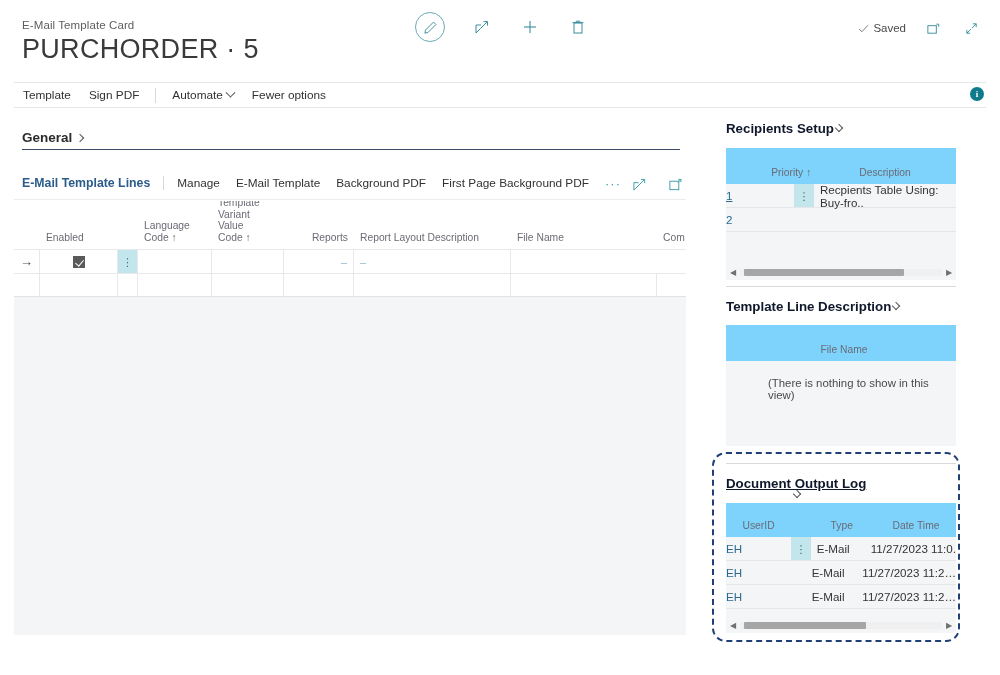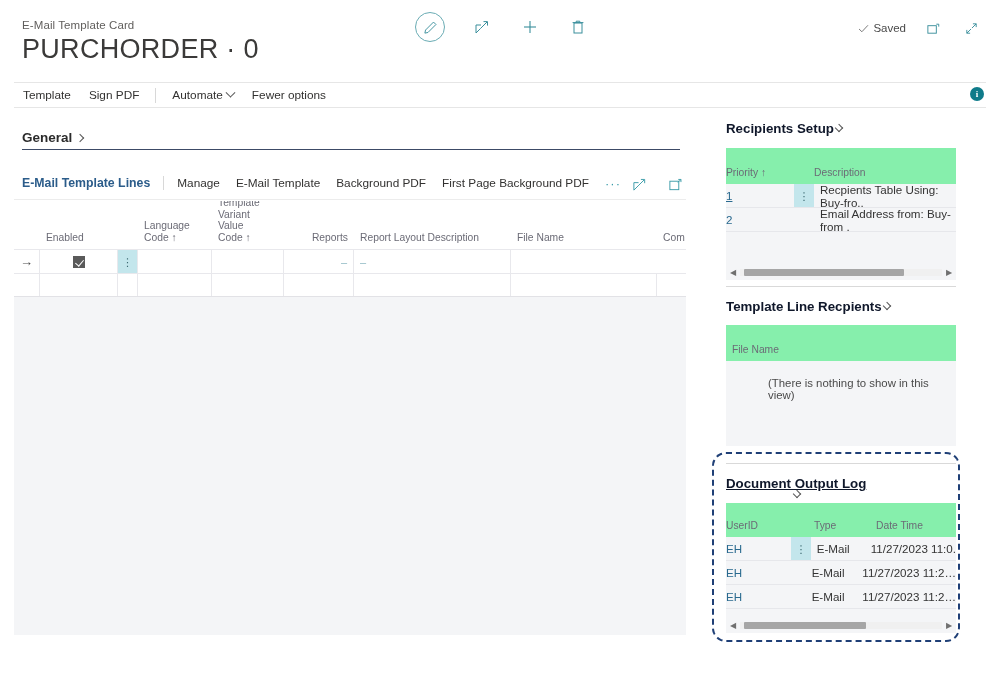--- a/index.html
+++ b/index.html
@@ -113,21 +113,21 @@
 
   
   .sec-title {
     font-size: 13.3px; font-weight: bold; color: #0f172a;
     display: flex; align-items: center; gap: 0; cursor: pointer; width: max-content;
   }
   .sec-title .gchev { border-top: none; border-left: 1.2px solid #555; border-bottom: 1.2px solid #555; transform: rotate(-45deg); width: 6px; height: 6px; margin-bottom: 2px; }
   .sec-title.underlined { text-decoration: underline; }
 
   .mini { position: absolute; background: #f4f5f7; overflow: hidden; }
-  .mini-head { display: flex; height: 36px; align-items: flex-end; background: #86efac; }
+  .mini-head { display: flex; height: 36px; align-items: flex-end; background: #7dd3fc; justify-content: center; }
   .mh { font-size: 10.3px; color: #6b6b76; padding: 0 0 6px 0; cursor: pointer; }
   .mini-row { display: flex; height: 24px; align-items: center; border-bottom: 1px solid #e6e7eb; background: #f4f5f7; }
   .mc { font-size: 11.6px; color: #333; display: flex; align-items: center; height: 100%; }
   .mc.link { color: #2a6a8f; }
   .mc.link.u { text-decoration: underline; }
   .mc.dotcell { background: #c3e6ec; justify-content: center; }
 
   
   .hbar { position: absolute; left: 0; bottom: 2px; width: 100%; height: 12px; display: flex; align-items: center; }
   .hbar .tri { font-size: 8px; color: #707070; width: 14px; text-align: center; }
@@ -144,21 +144,21 @@
     border: 2.5px dashed #1f3f76; border-radius: 14px; pointer-events: none;
   }
 </style>
 </head>
 <body>
 
 <div id="app">
 
   <div class="hdr">
     <div class="hdr-caption">E-Mail Template Card</div>
-    <div class="hdr-title">PURCHORDER · 0</div>
+    <div class="hdr-title">PURCHORDER · 5</div>
 
     <div class="hdr-actions">
       <div class="edit-ring" title="Edit">
         <svg width="15" height="15" viewBox="0 0 16 16" fill="none" stroke="#3a8f9c" stroke-width="1">
           <path d="M11.2 2.2l2.6 2.6L5.3 13.3 2 14l.7-3.3z"></path>
         </svg>
       </div>
       <div class="ic" title="Share">
         <svg width="16" height="16" viewBox="0 0 16 16" fill="none" stroke="#3a8f9c" stroke-width="1">
           <path d="M2 14V6h5"></path>
@@ -324,35 +324,34 @@
       <div class="mc link u" style="width:68px;">1</div>
       <div class="mc dotcell" style="width:20px;">
         <span class="vdots">⋮</span>
       </div>
       <div class="mc" style="flex:1; padding-left:6px;">Recpients Table Using: Buy-fro..</div>
     </div>
 
     <div class="mini-row">
       <div class="mc link" style="width:68px;">2</div>
       <div class="mc" style="width:20px;"></div>
-      <div class="mc" style="flex:1; padding-left:6px;">Email Address from: Buy-from .</div>
     </div>
 
     <div class="hbar">
       <span class="tri">◀</span>
       <span class="track">
         <span class="thumb" style="width:160px;"></span>
       </span>
       <span class="tri">▶</span>
     </div>
   </div>
   <div class="sec-rule" style="left:726px; top:286px; width:230px;"></div>
 
   <div class="sec-title" style="position:absolute; left:726px; top:299px;">
-    <span>Template Line Recpients</span>
+    <span>Template Line Description</span>
     <span class="gchev"></span>
   </div>
 
   <div class="mini" style="left:726px; top:325px; width:230px; height:121px;">
     <div class="mini-head">
       <div class="mh" style="padding-left:6px;">File Name</div>
     </div>
     <div class="empty-msg" style="position:absolute; left:42px; top:52px;">(There is nothing to show in this view)</div>
   </div>
   <div class="sec-rule" style="left:726px; top:463px; width:230px;"></div>

